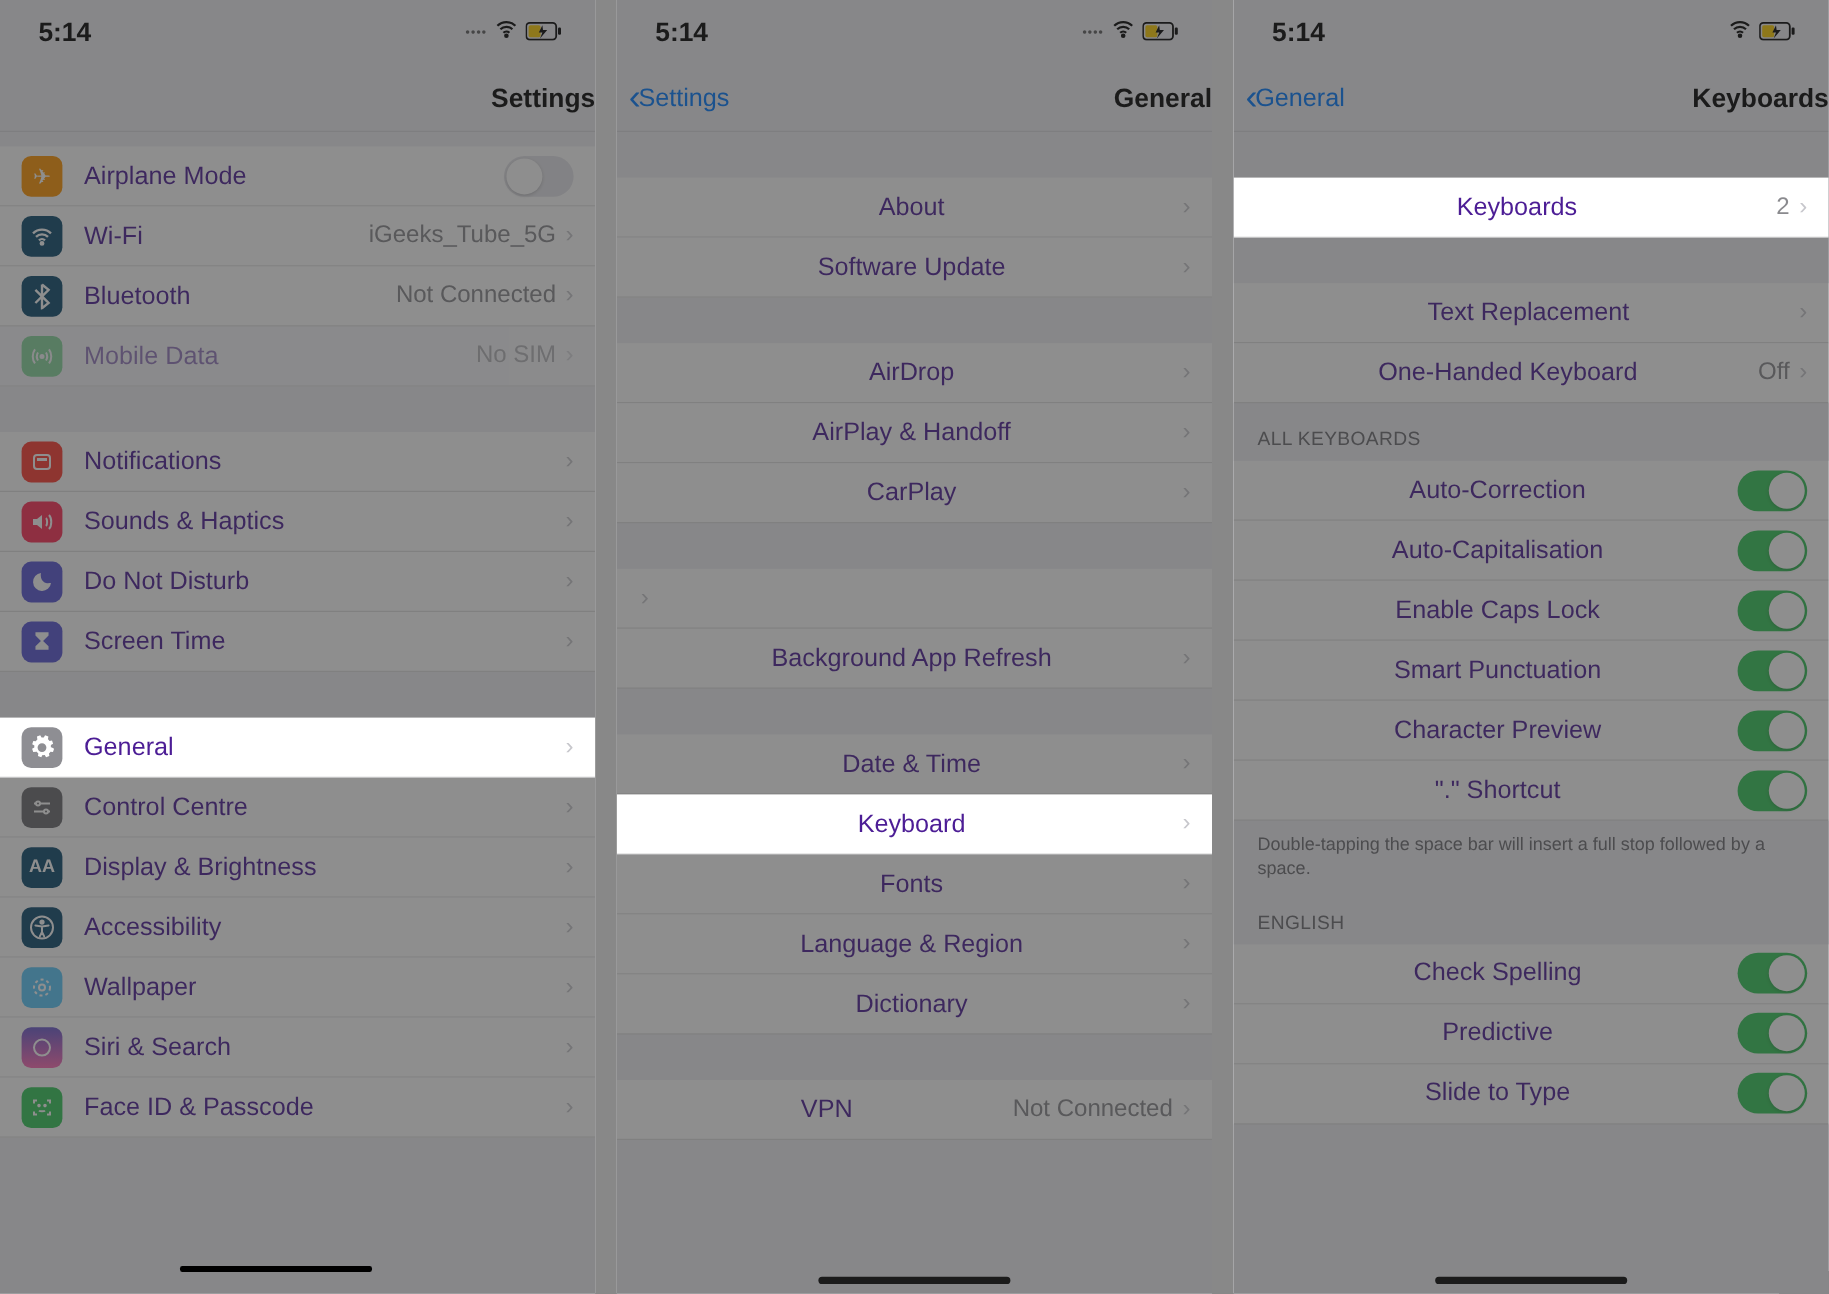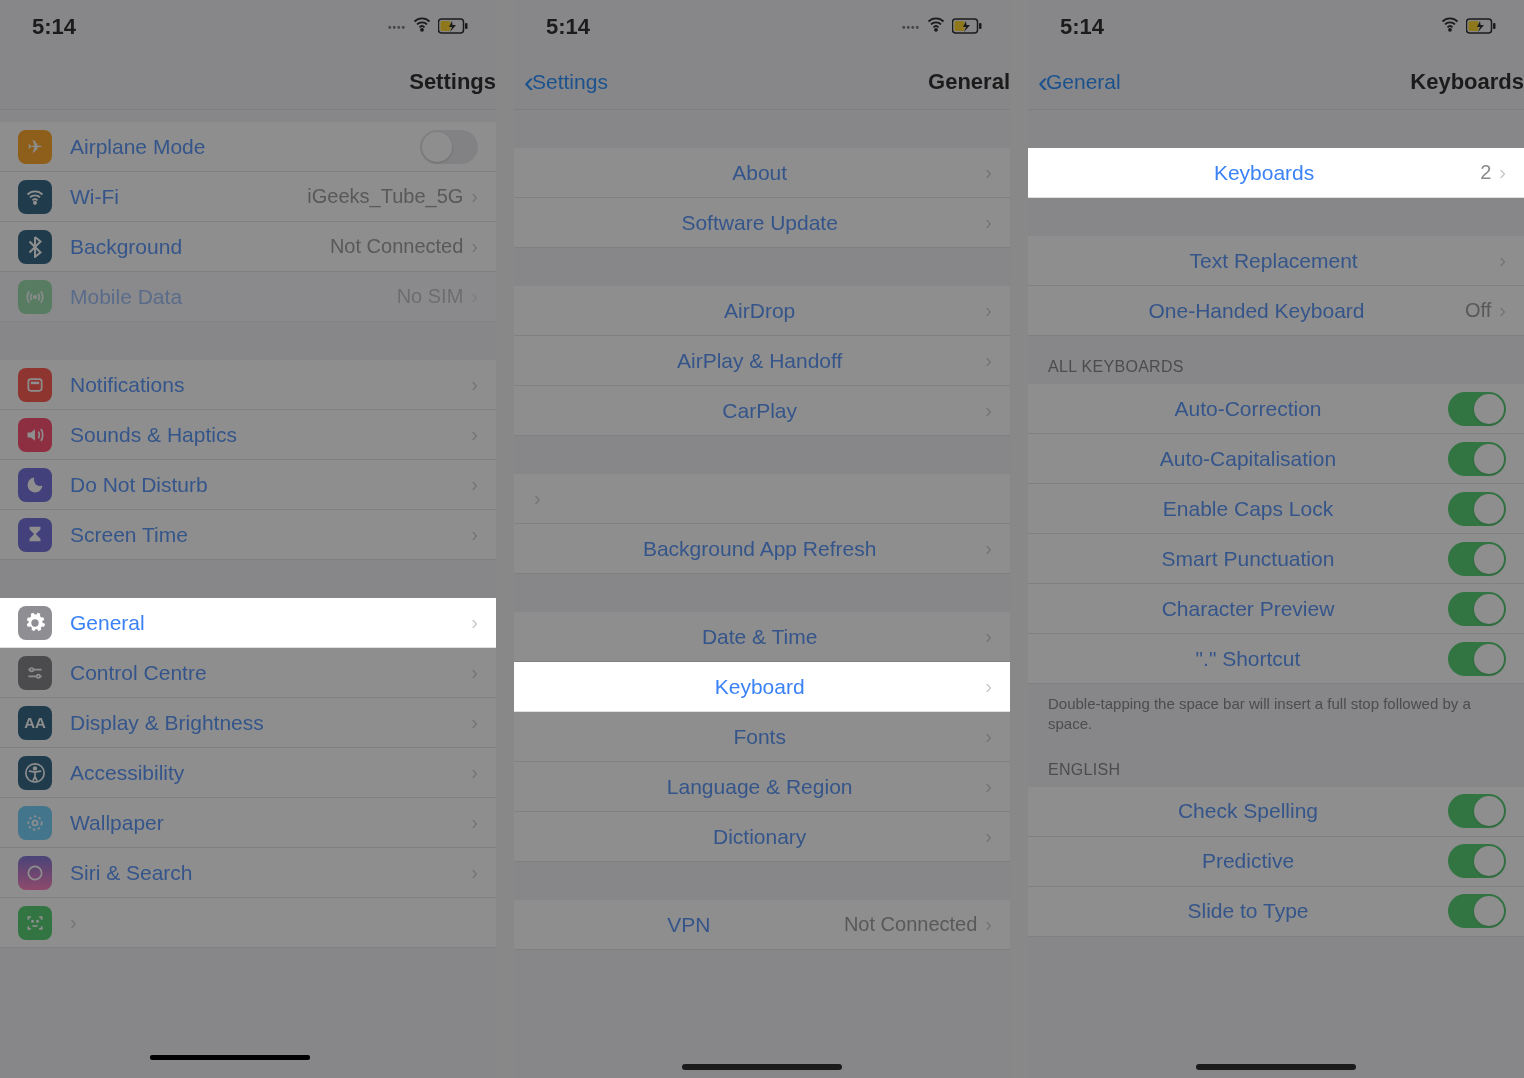--- a/index.html
+++ b/index.html
@@ -92,21 +92,21 @@
     height: 34px;
     border-radius: 8px;
     margin-right: 18px;
     display: flex;
     align-items: center;
     justify-content: center;
     color: #fff;
     font-size: 18px;
     flex-shrink: 0;
   }
-  .row .label { flex: 1; color: #3b82f6; }
+  .row .label { flex: 1; color: #4c1d95; }
   .row .detail { color: #8a8a8e; font-size: 20px; margin-right: 8px; }
   .row .chevron {
     color: #c7c7cc;
     font-size: 20px;
   }
   .toggle {
     width: 58px;
     height: 34px;
     border-radius: 17px;
     background: #e5e5ea;
@@ -202,21 +202,21 @@
       <span class="label">Wi-Fi</span>
       <span class="detail">iGeeks_Tube_5G</span>
       <span class="chevron">›</span>
     </div>
     <div class="row">
       <span class="icon bg-blue">
         <svg width="18" height="22" viewBox="0 0 12 20" fill="none" stroke="#fff" stroke-width="1.8">
             <path d="M6 1 L11 5 L6 10 L11 15 L6 19 V1 M1 5 L11 15 M1 15 L11 5"></path>
           </svg>
       </span>
-      <span class="label">Background</span>
+      <span class="label">Bluetooth</span>
       <span class="detail">Not Connected</span>
       <span class="chevron">›</span>
     </div>
     <div class="row" style="opacity:.55;justify-content:center;">
       <span class="icon bg-green">
         <svg width="20" height="20" viewBox="0 0 24 24" fill="none" stroke="#fff" stroke-width="2">
             <path d="M5 5c-3 4-3 10 0 14M19 5c3 4 3 10 0 14M8 8c-1.5 2.5-1.5 5.5 0 8M16 8c1.5 2.5 1.5 5.5 0 8"></path>
             <circle cx="12" cy="12" r="1.5" fill="#fff"></circle>
           </svg>
       </span>
@@ -322,20 +322,21 @@
     </div>
     <div class="row">
       <span class="icon bg-green">
         <svg width="20" height="20" viewBox="0 0 24 24" fill="none" stroke="#fff" stroke-width="2">
             <path d="M4 8V5h3M20 8V5h-3M4 16v3h3M20 16v3h-3"></path>
             <circle cx="9" cy="10" r="0.8" fill="#fff"></circle>
             <circle cx="15" cy="10" r="0.8" fill="#fff"></circle>
             <path d="M9 15c1 1 5 1 6 0"></path>
           </svg>
       </span>
+      <span class="label">Face ID &amp; Passcode</span>
       <span class="chevron">›</span>
     </div>
   </div>
   <div class="dim-overlay"></div>
   <div class="marker-line" style="bottom:18px; left:150px; width:160px;"></div>
 </div>
 
 <div class="phone">
   <div class="status-bar">
     <span>5:14</span>

